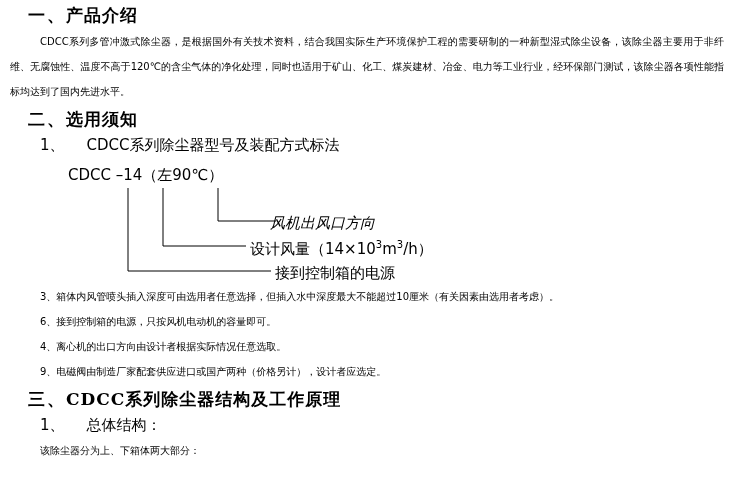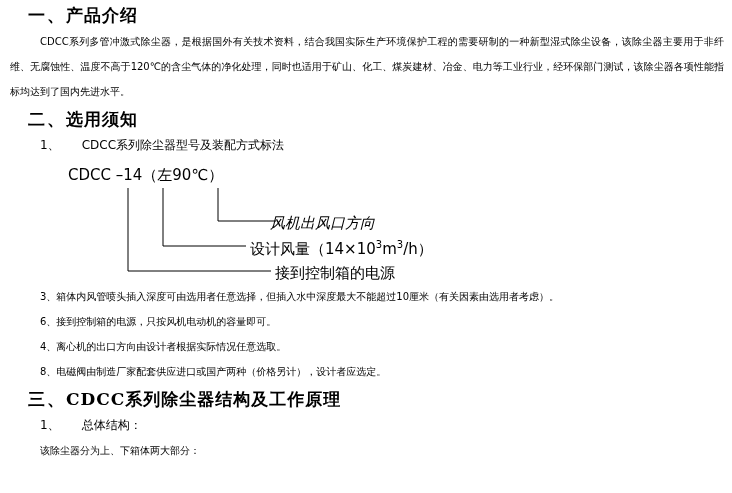--- a/index.html
+++ b/index.html
@@ -39,21 +39,21 @@
     text-justify: inter-ideograph;
     margin: 0 8px 0 10px;
     padding: 0;
   }
   .para.indent {
     text-indent: 30px;
   }
 
   
   .numbered {
-    font-size: 12px;
+    font-size: 15px;
     line-height: 25px;
     margin: 0 8px 0 10px;
     display: block;
     text-indent: 30px;
   }
   .numbered .lbl {
     margin-left: 22px;
   }
 
   
@@ -139,21 +139,21 @@
     <div class="lbl-flow">
       <span>设计风量（14×10</span><span class="sup">3</span><span>m</span><span class="sup">3</span><span>/h）</span>
     </div>
 
     <div class="lbl-dust">接到控制箱的电源</div>
   </div>
 
   <div class="para indent">3、箱体内风管喷头插入深度可由选用者任意选择，但插入水中深度最大不能超过10厘米（有关因素由选用者考虑）。</div>
   <div class="para indent">6、接到控制箱的电源，只按风机电动机的容量即可。</div>
   <div class="para indent">4、离心机的出口方向由设计者根据实际情况任意选取。</div>
-  <div class="para indent">8、电磁阀由制造厂家配套供应进口或国产两种（价格另计），设计者应选定。</div>
+  <div class="para indent">9、电磁阀由制造厂家配套供应进口或国产两种（价格另计），设计者应选定。</div>
 
   <div class="h-sec">
     <span class="num">三、</span><span>CDCC系列除尘器结构及工作原理</span>
   </div>
 
   <div class="numbered">
     <span>1、</span><span class="lbl">总体结构：</span>
   </div>
 
   <div class="para indent">该除尘器分为上、下箱体两大部分：</div>

